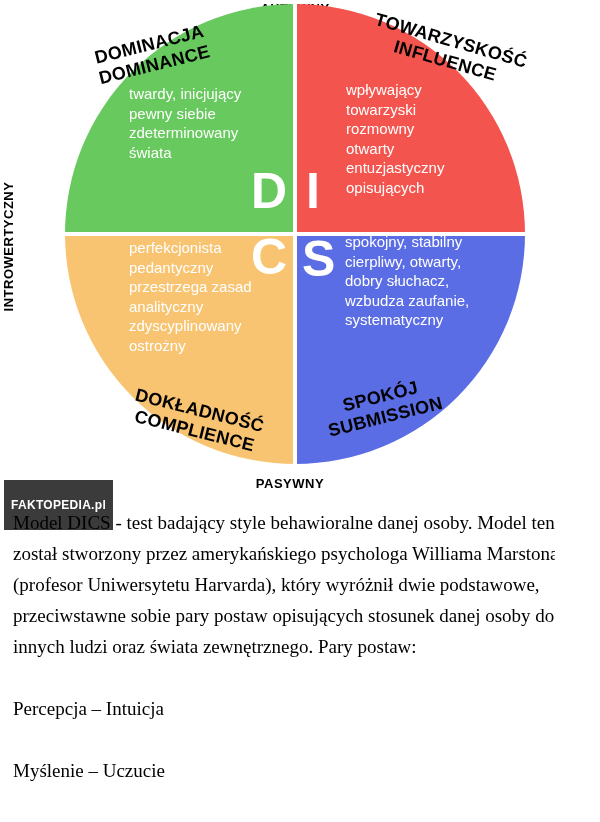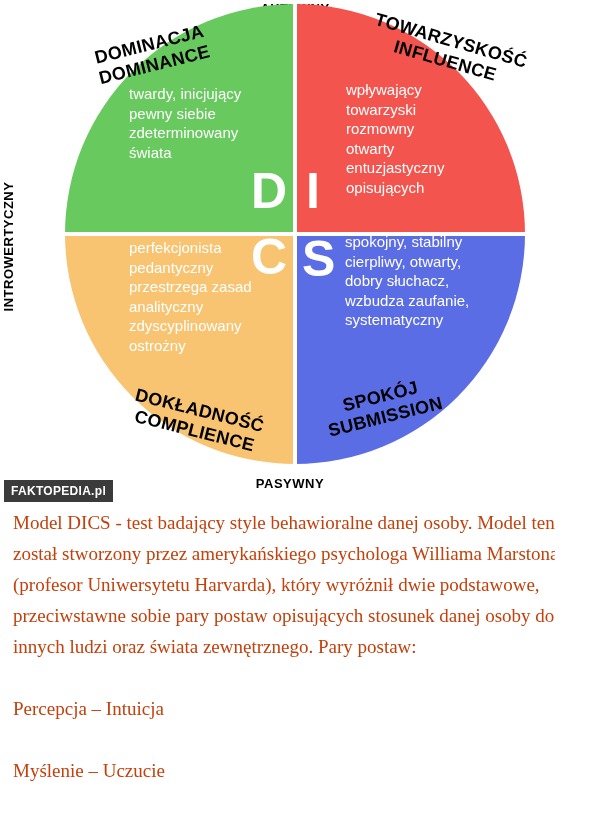--- a/index.html
+++ b/index.html
@@ -41,26 +41,26 @@
   .corner.br { left:293px; top:386px; transform:rotate(-14deg); }
 
   .axis { position:absolute; font-weight:700; font-size:13px; color:#000;
           text-align:center; letter-spacing:0.5px; }
   .axis-top    { left:195px; top:1px;   width:200px; }
   .axis-bottom { left:190px; top:476px; width:200px;text-align:center; }
   .axis-left   { left:-67px; top:239px; width:150px; transform:rotate(-90deg); }
   .axis-right  { left:512px; top:239px; width:150px; transform:rotate(90deg); }
 
   .watermark { position:absolute; left:4px; top:480px; background:#3b3b3b; color:#fff;
-               font-weight:700; font-size:12px; padding:4px 7px; letter-spacing:0.3px; }
+               font-weight:700; font-size:12px; padding:18px 7px; letter-spacing:0.3px; }
 
   
   .caption { position:absolute; left:0; top:507px; width:600px; padding:0 13px;
              font-family:"Liberation Serif", serif; font-size:19px; line-height:31px;
-             color:#c2410c; }
+             color:#000000; }
   .caption p { margin:0 0 31px 0; }
 </style>
 </head>
 <body>
 
 <div class="canvas">
 
   <div class="diagram">
 
     <div class="axis axis-top">AKTYWNY</div>

